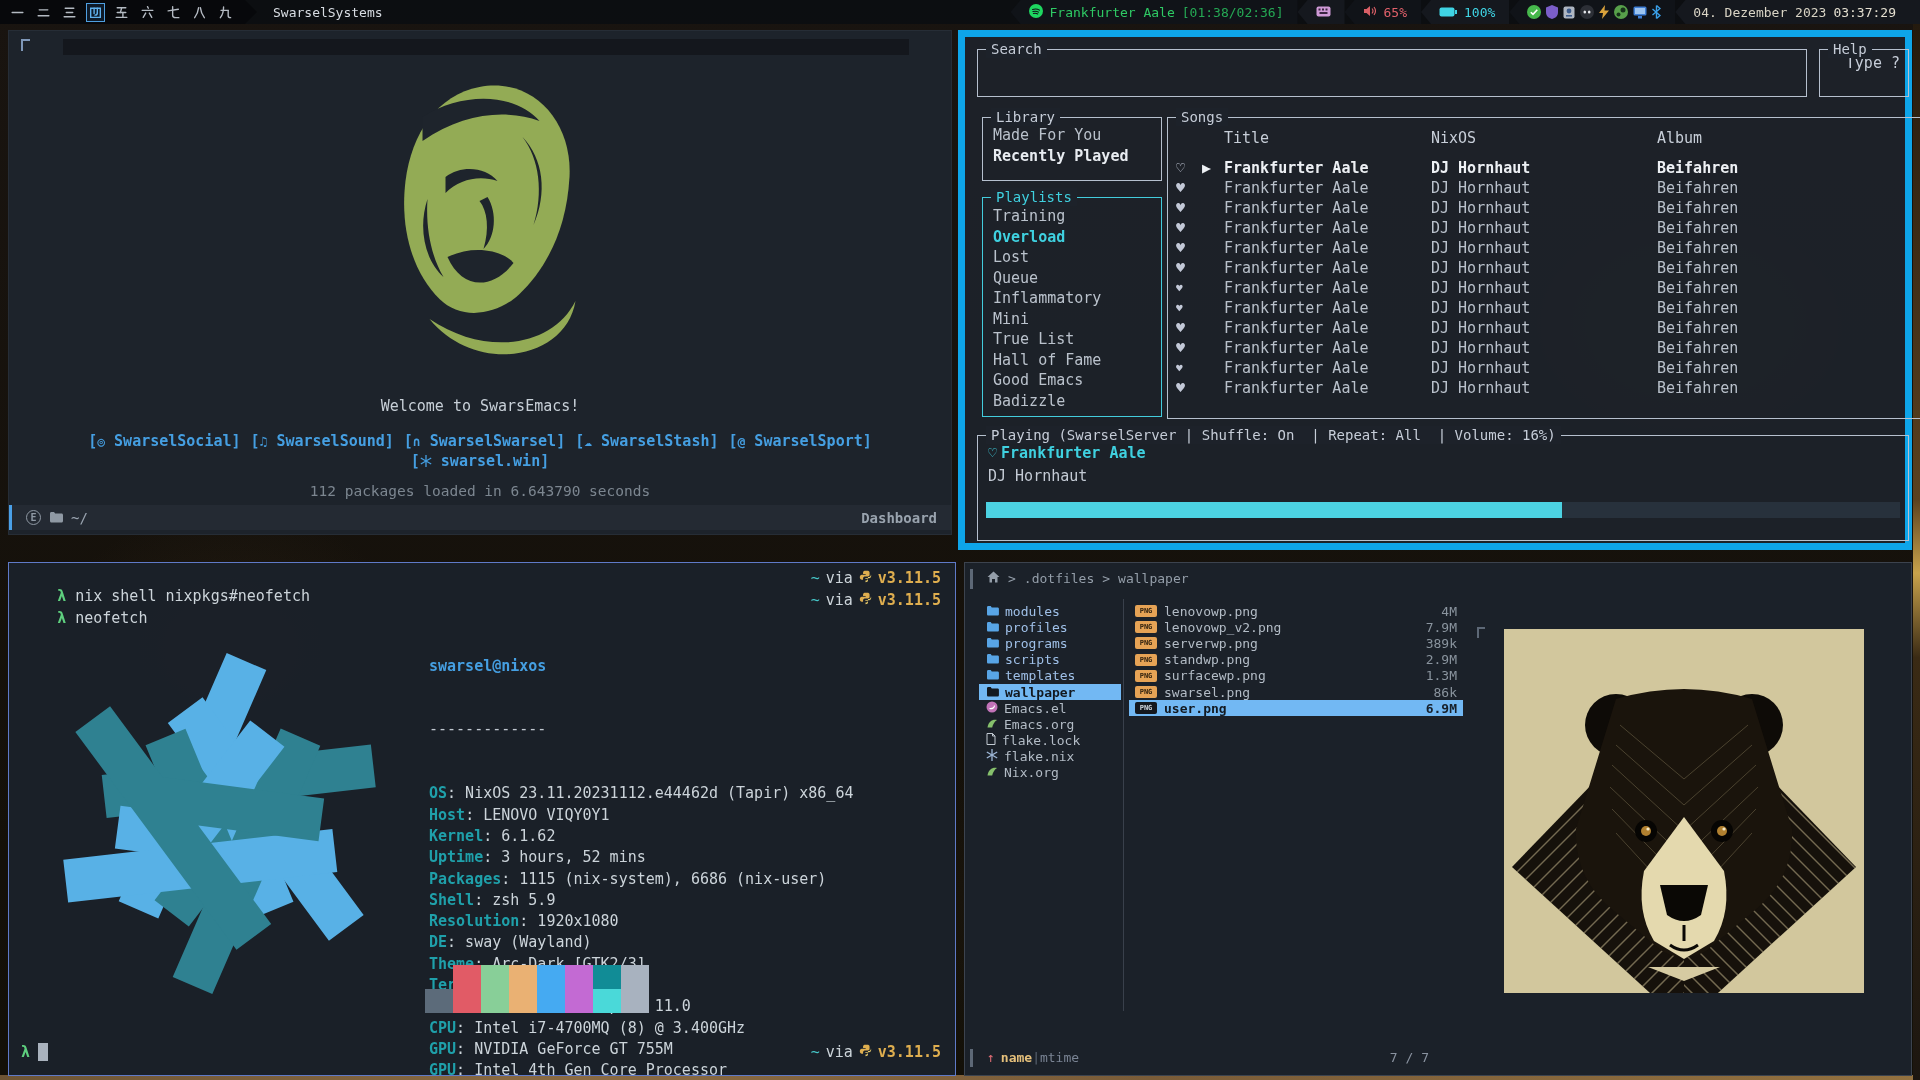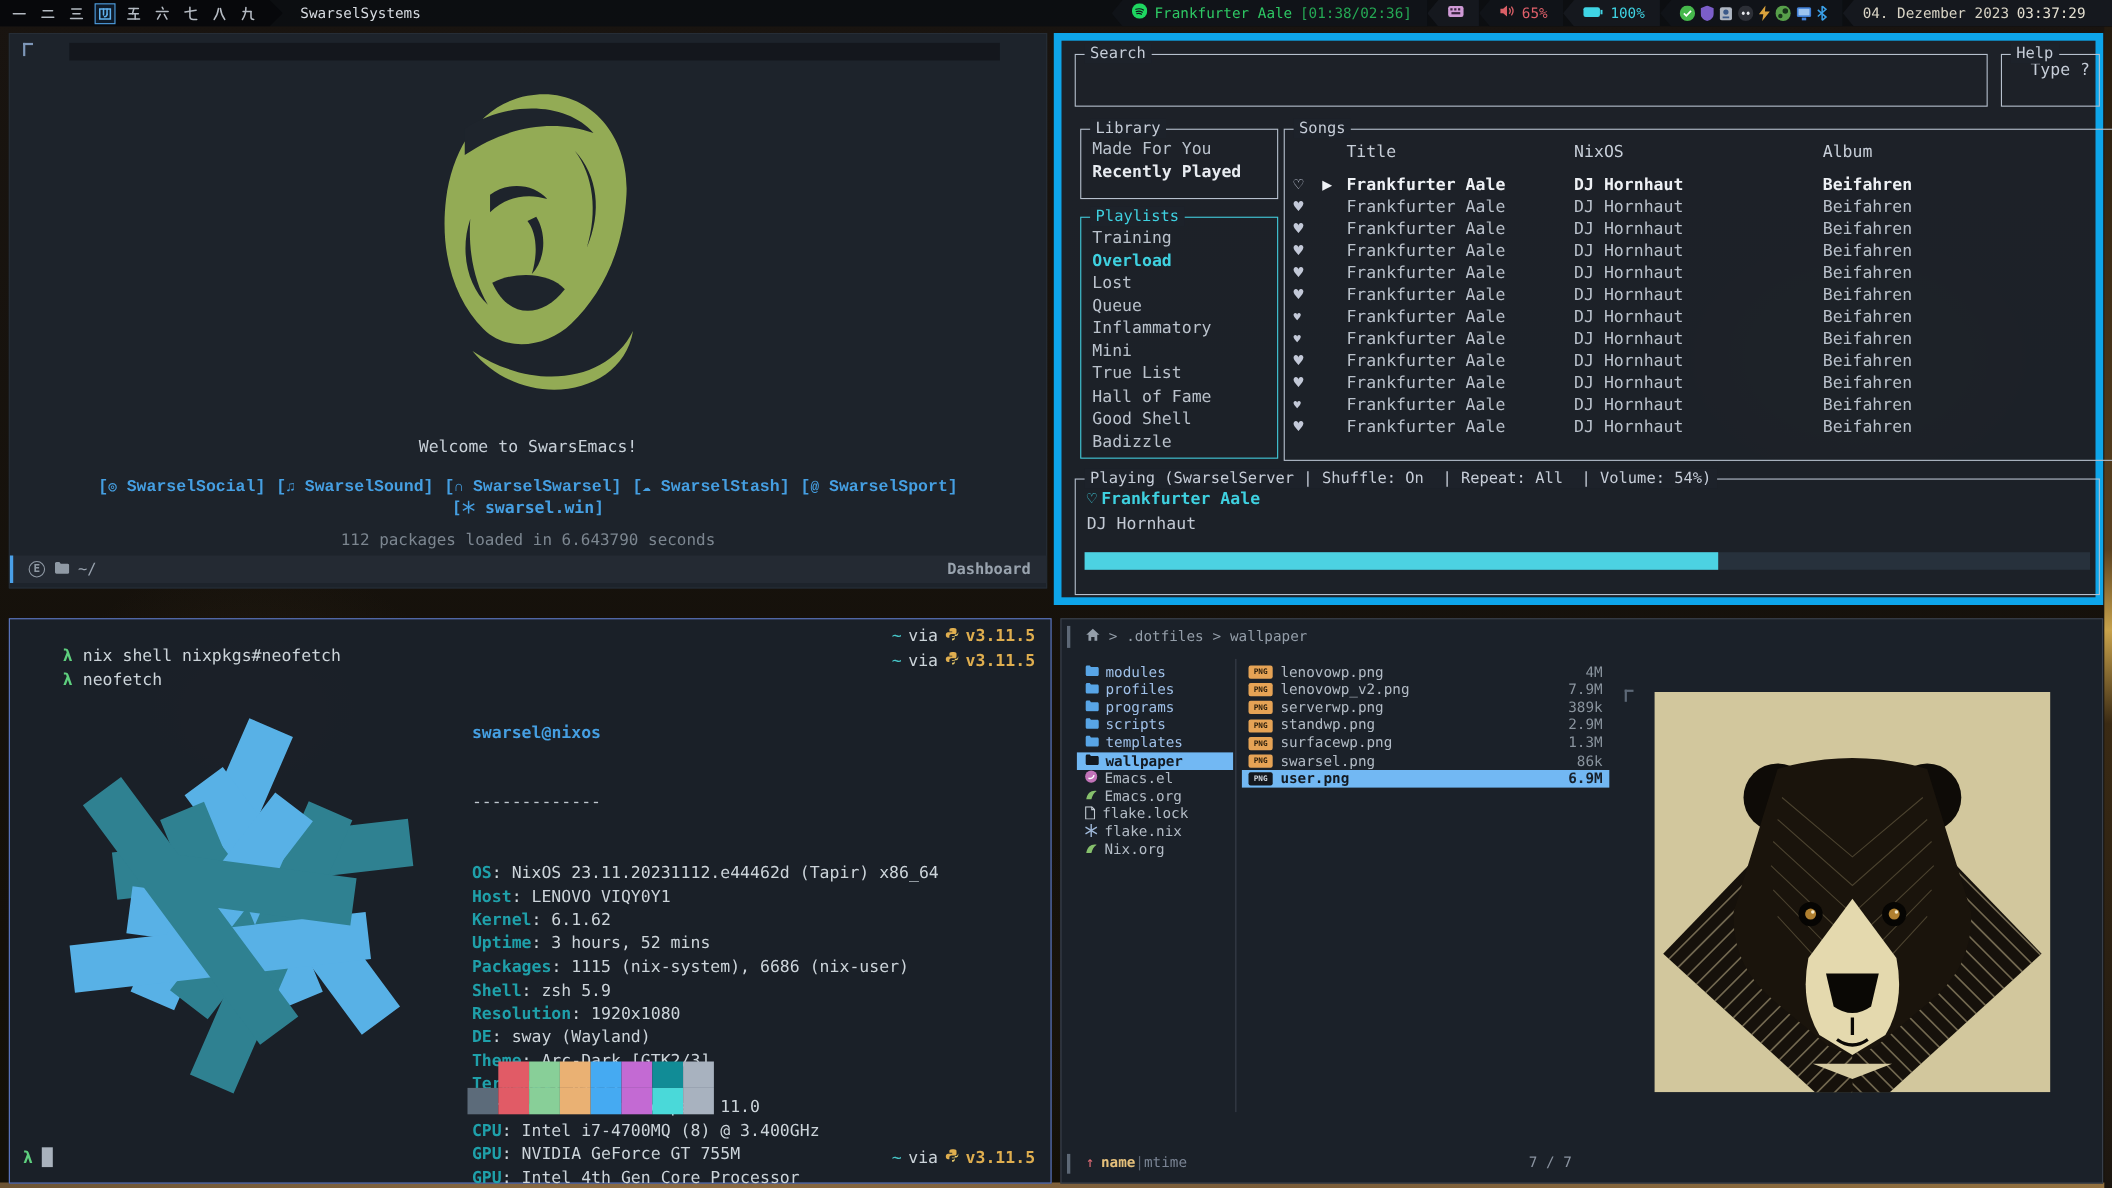--- a/index.html
+++ b/index.html
@@ -54,21 +54,21 @@
 
   
   .tab-glyph { position:absolute; left:12px; top:8px; width:9px; height:12px;
     border-left:2px solid #7e97b8; border-top:2px solid #7e97b8; }
   .tab-strip { position:absolute; left:54px; top:8px; width:846px; height:16px;
     background:rgba(12,15,19,.55); }
   #emacs-logo { position:absolute; left:50%; top:48px; transform:translateX(-50%); }
   .center-line { position:absolute; left:0; width:100%; text-align:center; }
   #welcome-line { top:366px; color:#c8d0d8; font-size:15px; }
   #links-line { top:401px; font-size:15px; font-weight:bold; color:#459fe2; }
-  #links-line .lnk { margin:0 5px; cursor:pointer;font-family:Liberation Mono, monospace; }
+  #links-line .lnk { margin:0 5px; cursor:pointer; }
   #links-line .ic { font-size:13px; }
   #site-line { top:421px; font-size:15px; font-weight:bold; color:#459fe2; }
   #packages-line { top:452px; color:#7c8690; font-size:14.5px; }
   #emacs-modeline { position:absolute; left:0; right:0; top:474px; height:25px;
     background:#242a33; display:flex; align-items:center; gap:8px; color:#9aa4b0; font-size:14px; }
   .ml-bar { width:3px; height:25px; background:#4aa0e8; margin-right:6px; }
   .ml-e { width:15px; height:15px; border-radius:50%; border:1.5px solid #8f99a4;
     display:flex; align-items:center; justify-content:center; font-size:10px; color:#8f99a4; font-weight:bold; }
   #emacs-modeline .right { margin-left:auto; margin-right:14px; font-weight:bold; color:#99a3ae; }
 
@@ -377,21 +377,21 @@
     <span class="box-label">Playlists</span>
     <div class="mlist" id="playlists-list">
         <div>Training</div>
         <div class="sel">Overload</div>
         <div>Lost</div>
         <div>Queue</div>
         <div>Inflammatory</div>
         <div>Mini</div>
         <div>True List</div>
         <div>Hall of Fame</div>
-        <div>Good Shell</div>
+        <div>Good Emacs</div>
         <div>Badizzle</div>
       </div>
   </div>
 
   <div class="box" id="songs-box">
     <span class="box-label">Songs</span>
     <div class="song-grid song-head">
       <span></span>
         <span></span>
       <span>Title</span>
@@ -493,21 +493,21 @@
           <span></span>
           <span>Frankfurter Aale</span>
           <span>DJ Hornhaut</span>
           <span>Beifahren</span>
           <span class="len">2:36</span>
         </div>
       </div>
   </div>
 
   <div class="box" id="playing-box">
-    <span class="box-label">Playing (SwarselServer | Shuffle: On  | Repeat: All  | Volume: 54%)</span>
+    <span class="box-label">Playing (SwarselServer | Shuffle: On  | Repeat: All  | Volume: 16%)</span>
     <div id="playing-track">
       <span class="ht">♡</span><span>Frankfurter Aale</span>
     </div>
     <div id="playing-artist">DJ Hornhaut</div>
     <div id="progress">
       <div id="progress-fill" style="width: 63%;"></div>
     </div>
   </div>
 </div>
 

